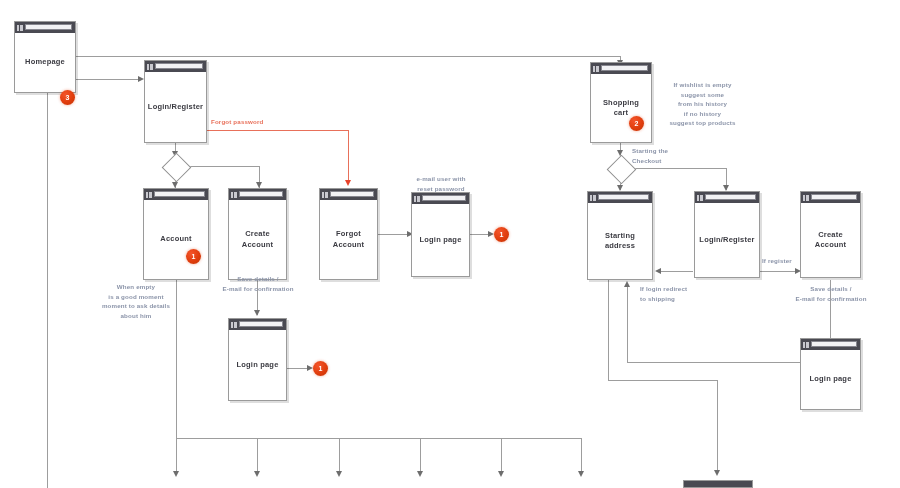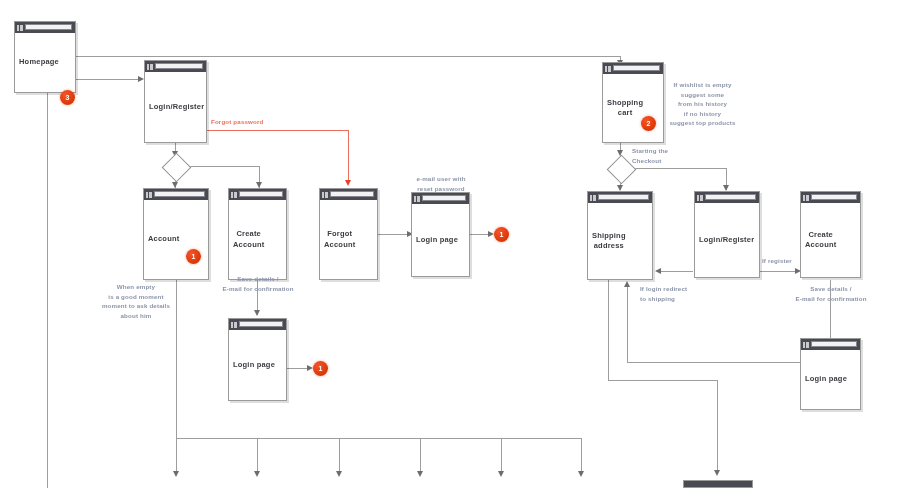--- a/index.html
+++ b/index.html
@@ -8,21 +8,21 @@
 
   
   .win{position:absolute;box-sizing:border-box;background:#ffffff;
        border:1px solid #9a9a9a;box-shadow:2px 2px 0 rgba(0,0,0,.13);}
   .win .bar{position:absolute;left:0;top:0;right:0;height:11px;background:#4a4a52;}
   .win .bar .dots{position:absolute;left:2px;top:2.5px;width:6px;height:6px;
        background:linear-gradient(to right,#c9c9cf 0 2px,transparent 2px 3px,#c9c9cf 3px 5px);}
   .win .bar .addr{position:absolute;left:10px;right:3px;top:2px;height:6px;
        background:#f2f2f4;border:1px solid #86868e;box-sizing:border-box;}
   .win .body{position:absolute;left:0;right:0;top:11px;bottom:0;background:#fff;
-       display:flex;align-items:center;}
+       display:flex;align-items:center;justify-content:center;}
   .win .title{font-size:7.5px;font-weight:bold;color:#3b3b42;text-align:center;
        line-height:1.35;letter-spacing:.2px;padding:0 4px;white-space:pre-line;}
 
   
   .badge{position:absolute;width:15px;height:15px;border-radius:50%;
      background:radial-gradient(circle at 35% 30%,#f4542a 0%,#e03d0d 55%,#c43404 100%);
      color:#fff;font-size:7px;font-weight:bold;line-height:15px;text-align:center;
      box-shadow:0 0 3px rgba(224,61,13,.45);}
 
   
@@ -207,41 +207,41 @@
         <div class="dots"></div>
         <div class="addr"></div>
       </div>
     <div class="body">
       <div class="title">Login page</div>
     </div>
   </div>
 
   <div class="badge" style="left:313px;top:361px;">1</div>
 
-  <div class="win" style="left:590px;top:62px;width:62px;height:81px;margin-left:12px;">
+  <div class="win" style="left:590px;top:62px;width:62px;height:81px;">
     <div class="bar">
         <div class="dots"></div>
         <div class="addr"></div>
       </div>
     <div class="body">
       <div class="title">Shopping
 cart</div>
     </div>
     <div class="badge" style="left:38px;top:53px;">2</div>
   </div>
 
   <div class="diam" style="left:611px;top:159px;"></div>
 
   <div class="win" style="left:587px;top:191px;width:66px;height:89px;">
     <div class="bar">
         <div class="dots"></div>
         <div class="addr"></div>
       </div>
     <div class="body">
-      <div class="title">Shipping
+      <div class="title">Starting
 address</div>
     </div>
   </div>
 
   <div class="win" style="left:694px;top:191px;width:66px;height:87px;">
     <div class="bar">
         <div class="dots"></div>
         <div class="addr"></div>
       </div>
     <div class="body">

